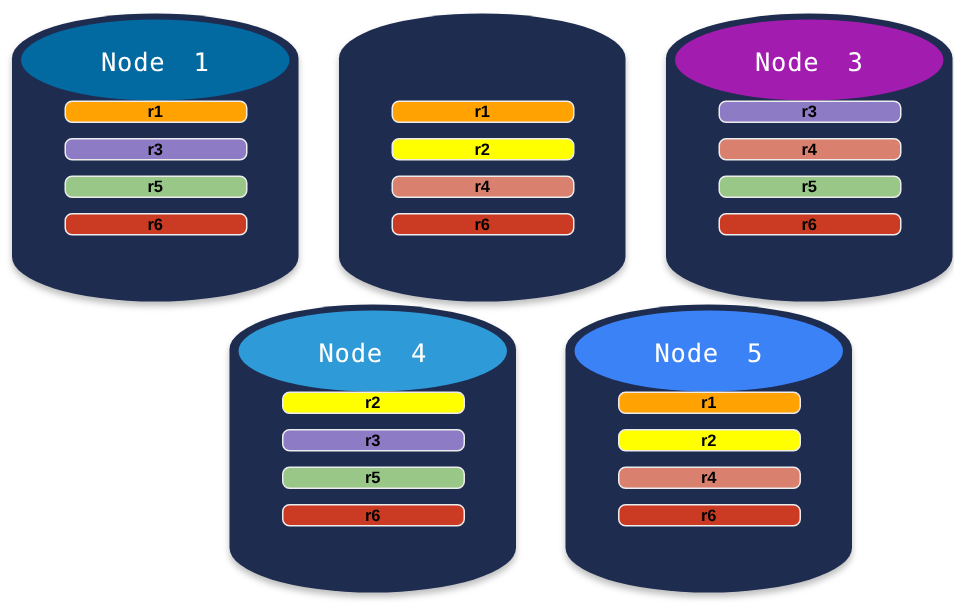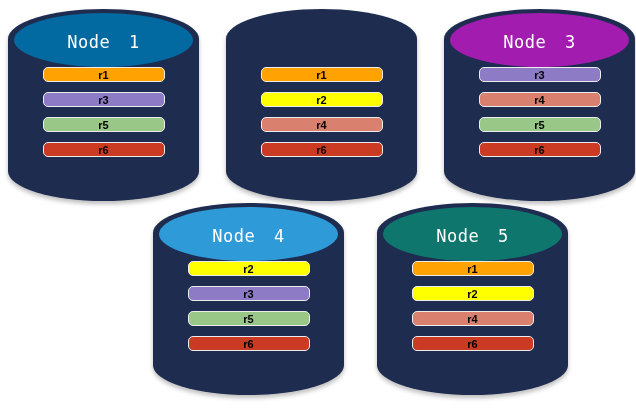--- a/index.html
+++ b/index.html
@@ -152,21 +152,21 @@
           <div class="bar" style="background: rgb(152, 199, 135); border-color: rgb(236, 236, 236);">
     <span class="bar-text" style="color: rgb(0, 0, 0);">r5</span>
   </div>
           <div class="bar" style="background: rgb(203, 58, 34); border-color: rgb(236, 236, 236);">
     <span class="bar-text" style="color: rgb(0, 0, 0);">r6</span>
   </div>
         </div>
   </div>
       <div class="cylinder">
     <div class="cyl-body" style="background: rgb(30, 44, 80);"></div>
-    <div class="cyl-top" style="background: #0f766e; align-items: center;">
+    <div class="cyl-top" style="background: #3b82f6; align-items: center;">
       <span class="node-label" style="color: rgb(255, 255, 255);">Node 5</span>
     </div>
     <div class="bars">
           <div class="bar" style="background: rgb(255, 162, 2); border-color: rgb(236, 236, 236);">
     <span class="bar-text" style="color: rgb(0, 0, 0);">r1</span>
   </div>
           <div class="bar" style="background: rgb(255, 255, 0); border-color: rgb(236, 236, 236);">
     <span class="bar-text" style="color: rgb(0, 0, 0);">r2</span>
   </div>
           <div class="bar" style="background: rgb(217, 128, 111); border-color: rgb(236, 236, 236);">

